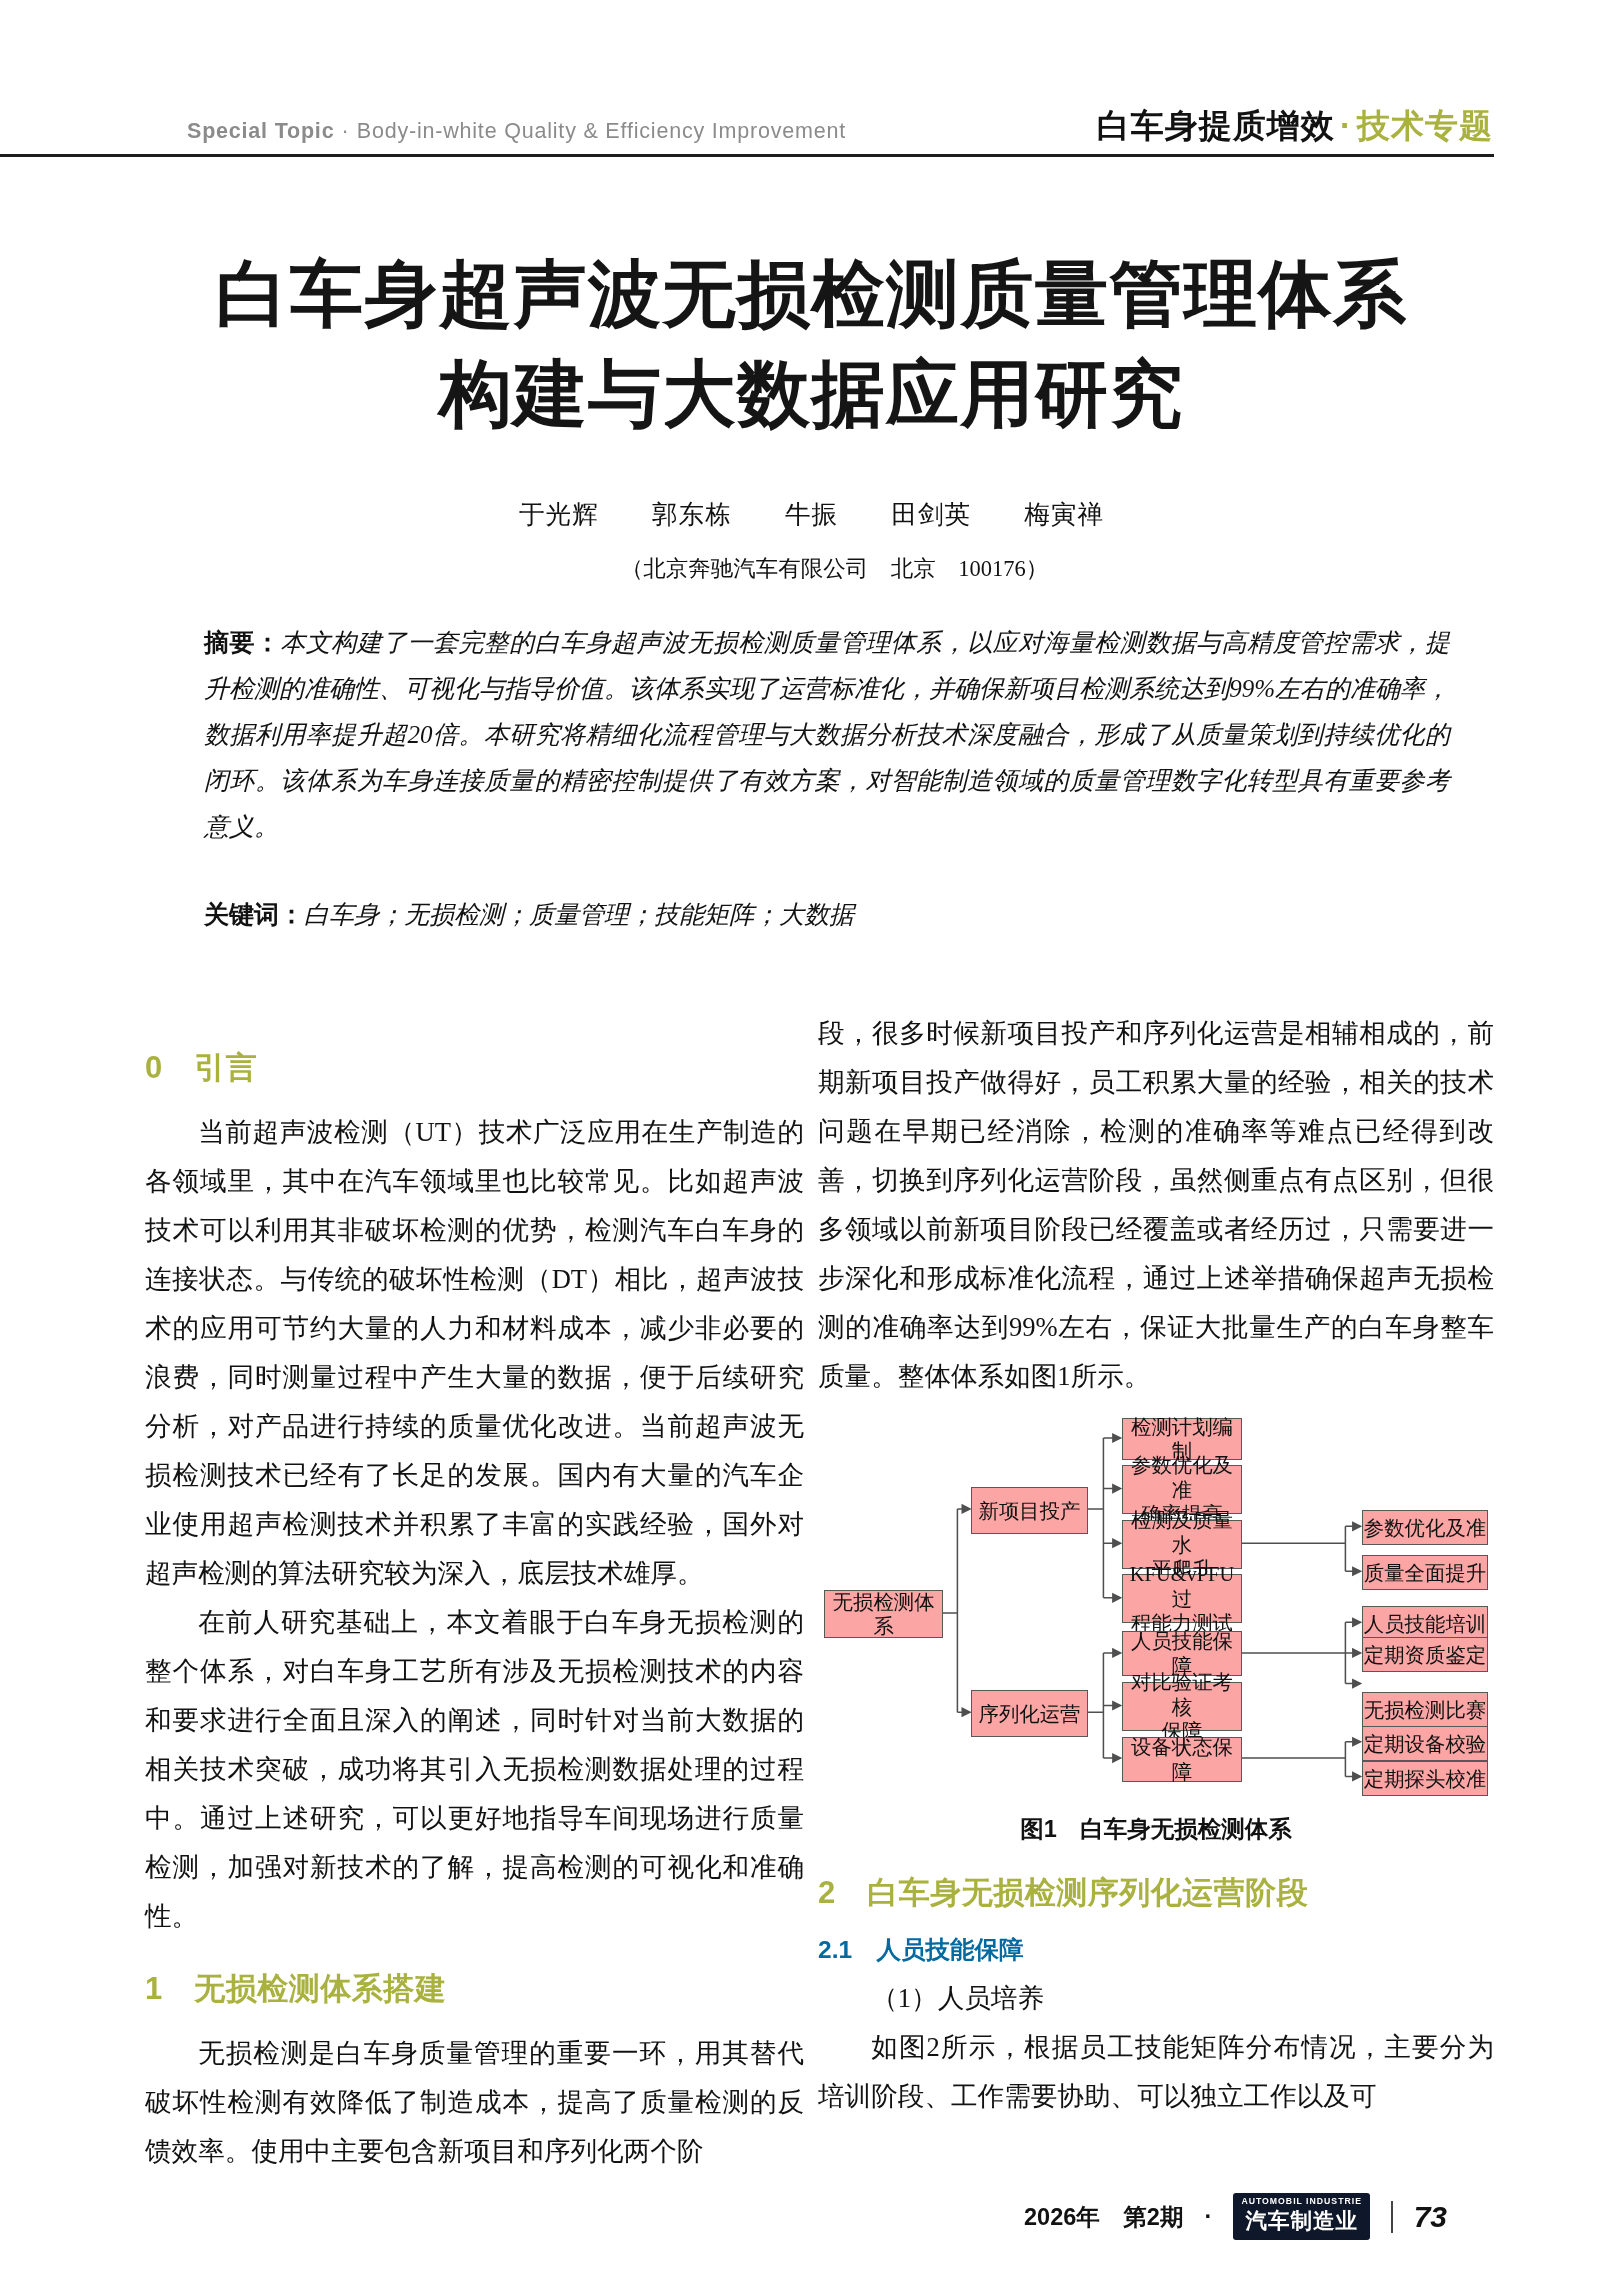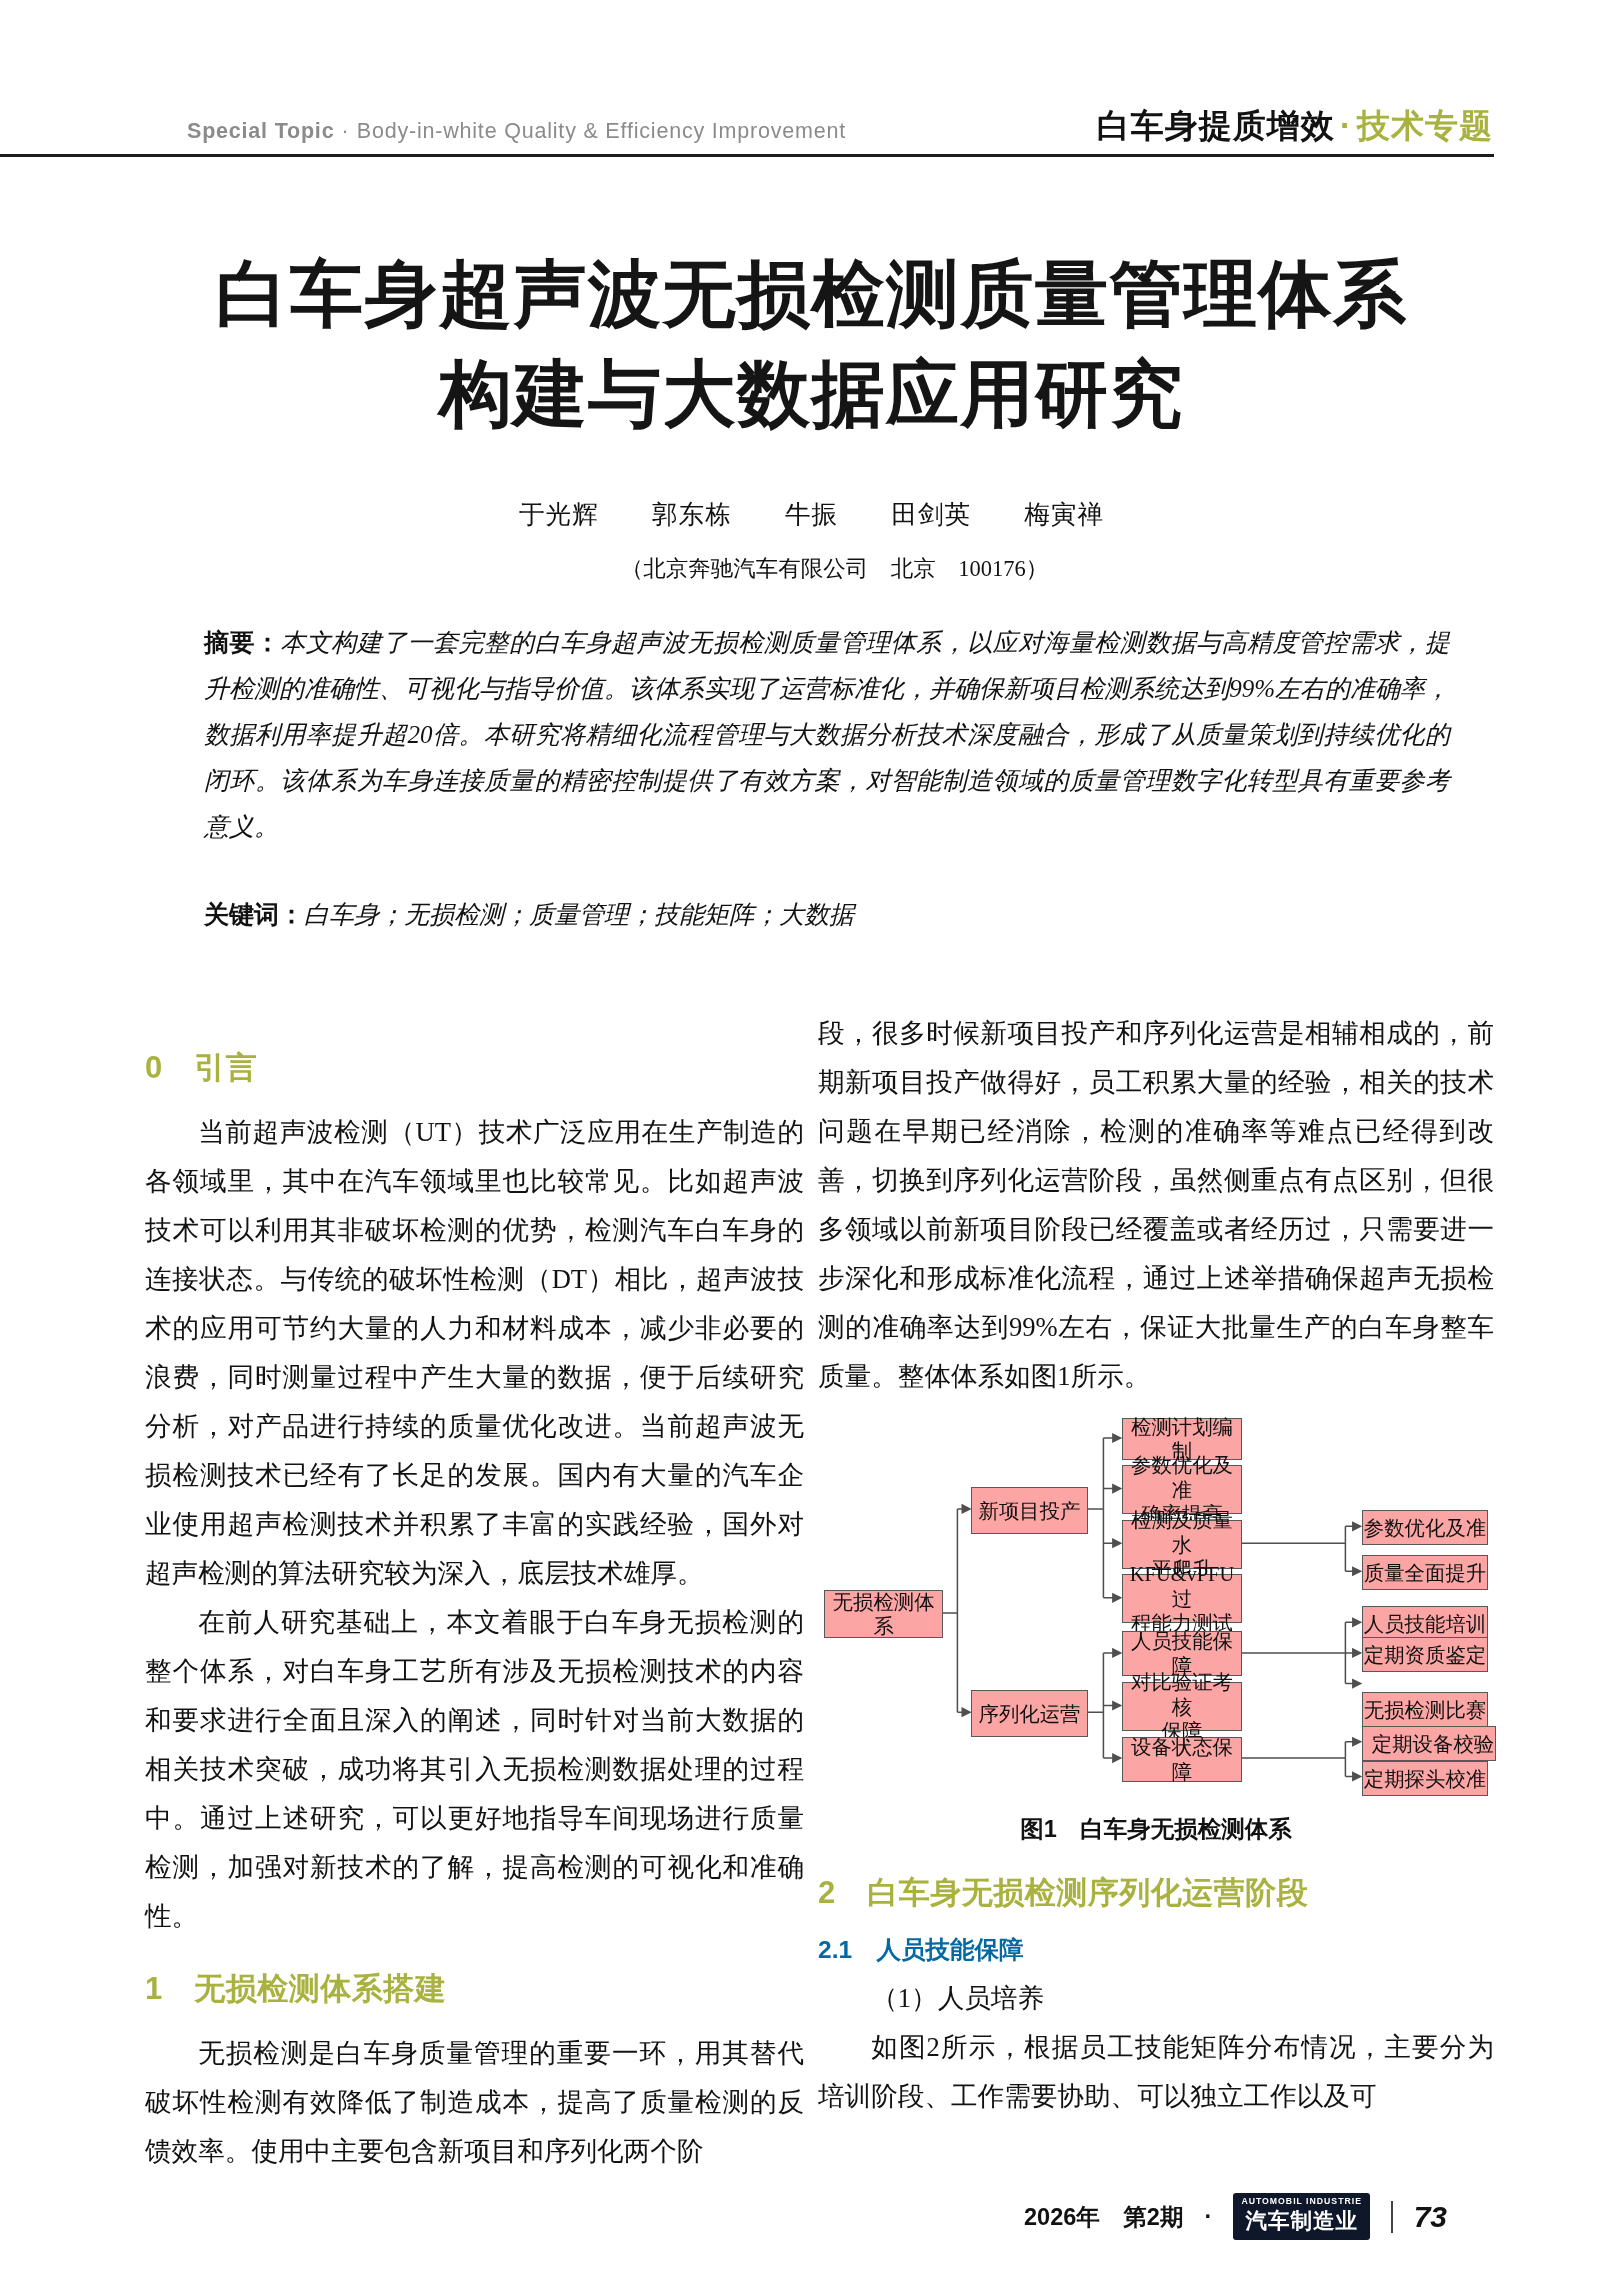--- a/index.html
+++ b/index.html
@@ -152,21 +152,21 @@
     <div class="fbox" style="left:304px;top:217px;width:118px;height:43px;">人员技能保障</div>
     <div class="fbox" style="left:304px;top:268px;width:118px;height:47px;">对比验证考核
 保障</div>
     <div class="fbox" style="left:304px;top:323px;width:118px;height:43px;">设备状态保障</div>
 
     <div class="fbox" style="left:544px;top:96px;width:124px;height:33px;">参数优化及准</div>
     <div class="fbox" style="left:544px;top:141px;width:124px;height:33px;">质量全面提升</div>
     <div class="fbox" style="left:544px;top:192px;width:124px;height:33px;">人员技能培训</div>
     <div class="fbox" style="left:544px;top:223px;width:124px;height:33px;">定期资质鉴定</div>
     <div class="fbox" style="left:544px;top:254px;width:124px;height:33px;margin-top:24px;">无损检测比赛</div>
-    <div class="fbox" style="left:544px;top:312px;width:124px;height:33px;padding-left:8px;">定期设备校验</div>
+    <div class="fbox" style="left:544px;top:312px;width:124px;height:33px;">定期设备校验</div>
     <div class="fbox" style="left:544px;top:347px;width:124px;height:33px;">定期探头校准</div>
   </div>
   <p class="figcap">图1　白车身无损检测体系</p>
 
   <h2 class="h-olive h2-right">2　白车身无损检测序列化运营阶段</h2>
   <h3 class="h-sub">2.1　人员技能保障</h3>
   <p class="p indent">（1）人员培养</p>
   <p class="p indent">如图2所示，根据员工技能矩阵分布情况，主要分为培训阶段、工作需要协助、可以独立工作以及可</p>
 </div>
 

